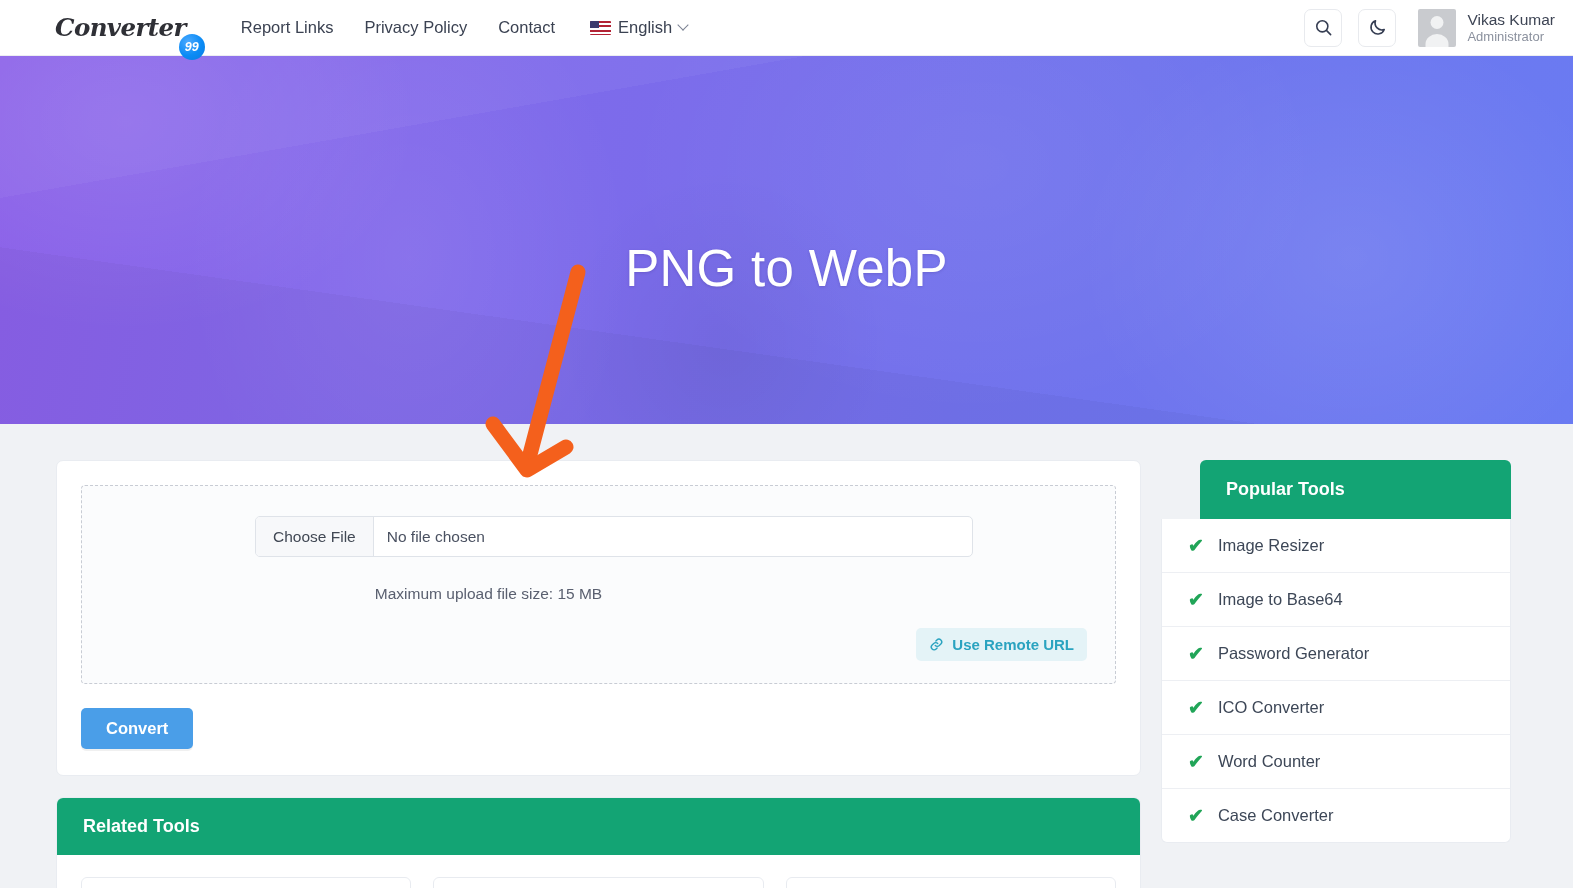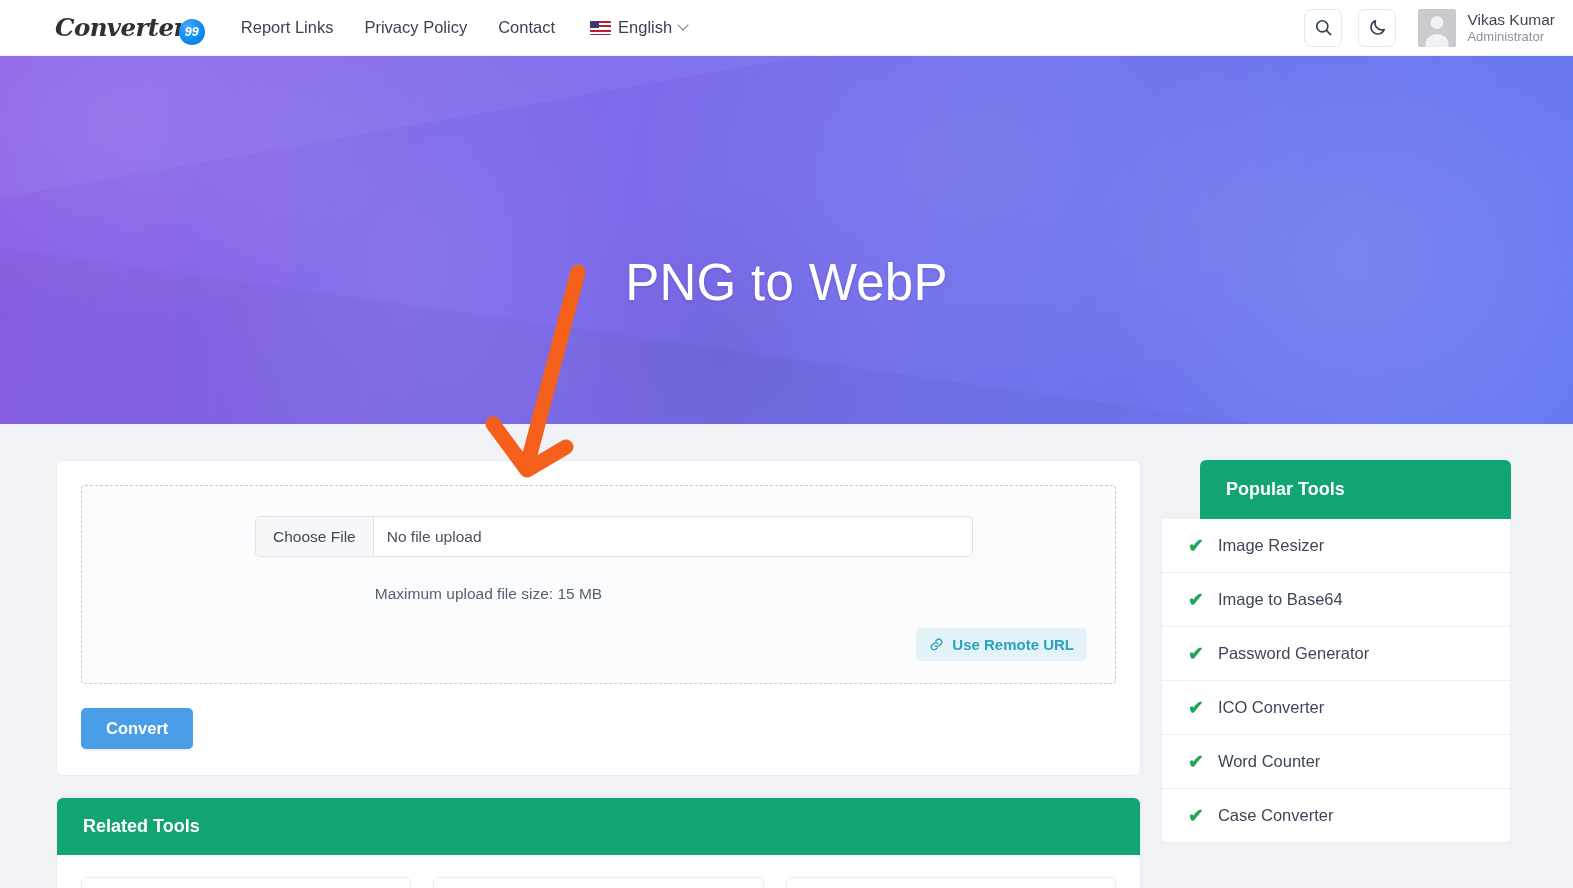--- a/index.html
+++ b/index.html
@@ -38,21 +38,21 @@
     width: 26px; height: 26px;
     border-radius: 50%;
     background: radial-gradient(circle at 35% 30%, #4aa9ff 0%, #0b8bf5 55%, #0a7ce0 100%);
     color: #fff;
     font-size: 12.5px;
     font-weight: bold;
     font-style: italic;
     display: flex; align-items: center; justify-content: center;
     margin-left: -7px;
     position: relative;
-    top: 4px;
+    top: 19px;
   }
   .navlinks { display: flex; align-items: center; gap: 31px; }
   .navlink {
     font-size: 16.5px;
     color: #3b4252;
     cursor: pointer;
     white-space: nowrap;
   }
   .lang {
     display: flex; align-items: center; gap: 7px;
@@ -154,21 +154,21 @@
   .hero-bg2 {
     position: absolute; inset: 0;
     background:
       linear-gradient(170deg, rgba(255,255,255,0.05) 0 22%, transparent 22% 100%),
       linear-gradient(8deg, rgba(0,0,0,0.035) 0 30%, transparent 30%);
     opacity: .8;
   }
   .hero-title {
     position: absolute;
     left: 0; right: 0;
-    top: 197px;
+    top: 183px;
     text-align: center;
     color: #ffffff;
     font-size: 51px;
     font-weight: normal;
     letter-spacing: 0.3px;
     text-shadow: 0 1px 3px rgba(40,20,90,0.18);
   }
 
   
   .arrow-svg {
@@ -376,21 +376,21 @@
 
 <div class="main">
 
   <div class="left">
 
     <div class="card upload-card">
       <div class="dropzone">
 
         <div class="filerow">
           <div class="choose-file">Choose File</div>
-          <div class="file-name">No file upload</div>
+          <div class="file-name">No file chosen</div>
         </div>
 
         <div class="maxsize">Maximum upload file size: 15 MB</div>
 
         <div class="remote-row">
           <div class="remote-btn">
             <svg width="15" height="15" viewBox="0 0 24 24" fill="none" stroke="#2aa3c0" stroke-width="2.2" stroke-linecap="round">
               <path d="M10 13.5a4.5 4.5 0 0 0 6.4.2l2.6-2.6a4.5 4.5 0 0 0-6.4-6.4L11 6.3"></path>
               <path d="M14 10.5a4.5 4.5 0 0 0-6.4-.2L5 12.9a4.5 4.5 0 0 0 6.4 6.4L13 17.7"></path>
             </svg>

